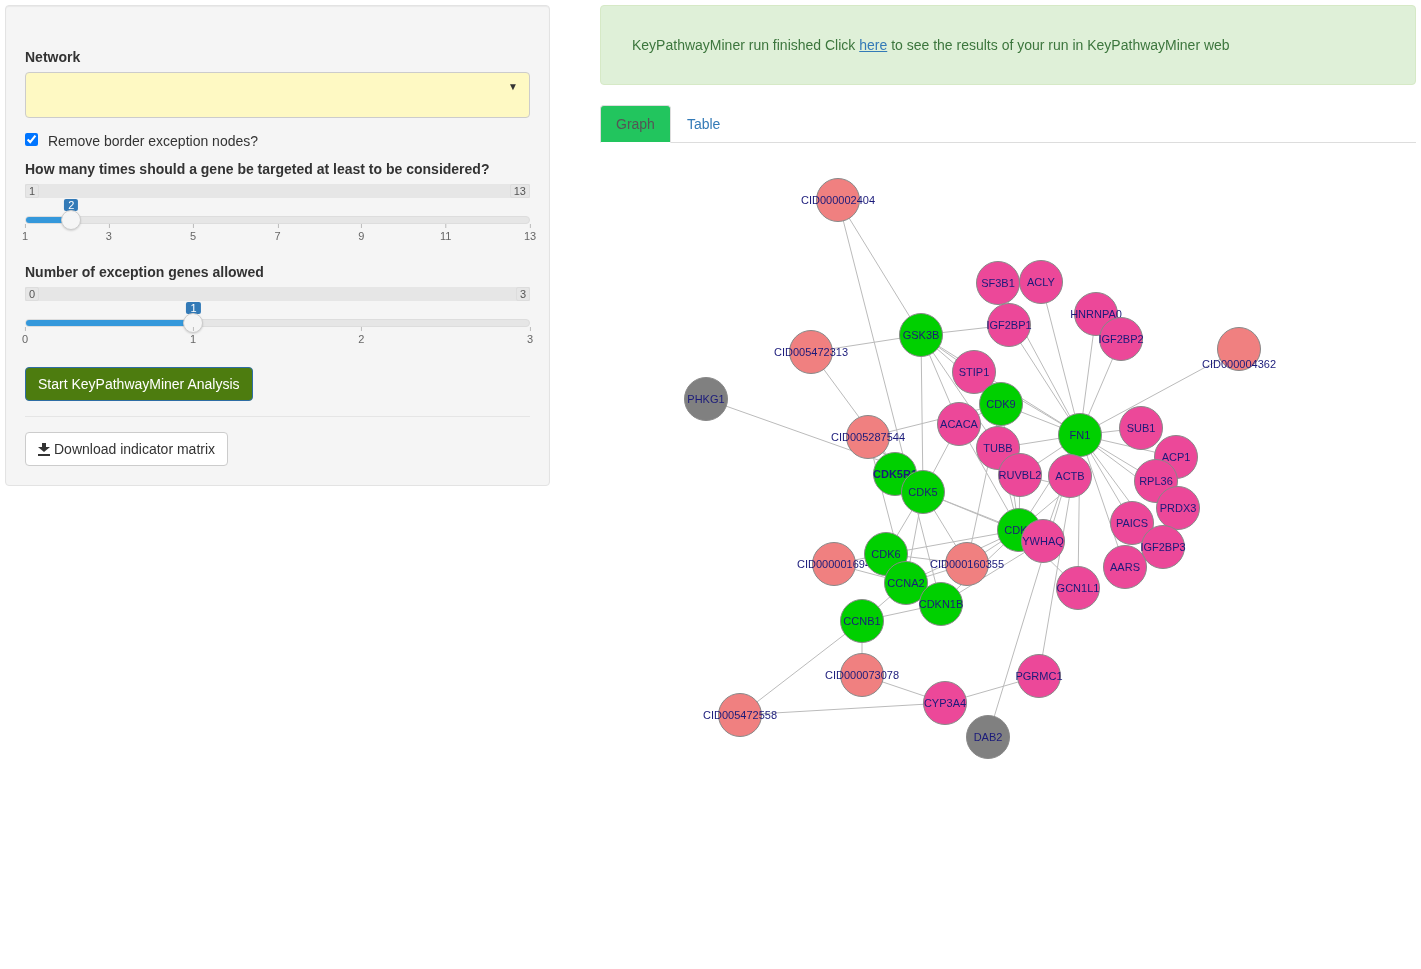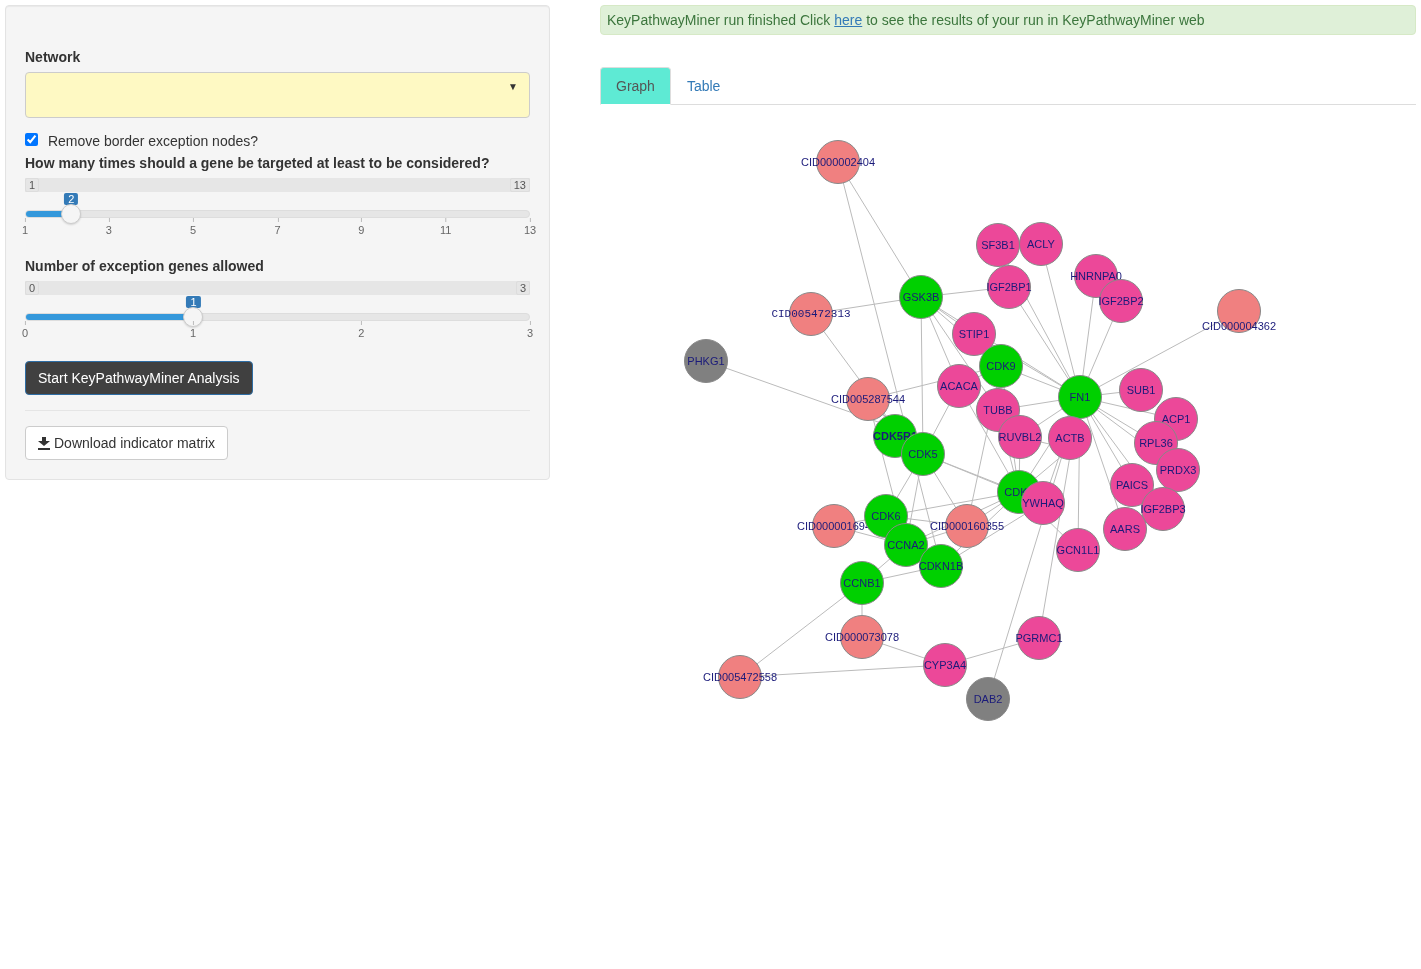--- a/index.html
+++ b/index.html
@@ -10,43 +10,43 @@
 .panel{background:#f5f5f5;border:1px solid #e3e3e3;border-radius:4px;padding:19px;box-shadow:inset 0 1px 1px rgba(0,0,0,.05)}
 .logo-area{margin-bottom:18px;position:relative}
 .logo-text{font-size:27px;font-weight:bold;color:#222;letter-spacing:-0.5px}
 .logo-reflection{font-size:27px;font-weight:bold;color:#ddd;letter-spacing:-0.5px;transform:scaleY(-1);opacity:.5;display:block;position:absolute;top:30px;mask-image:linear-gradient(to top,rgba(0,0,0,0.6),transparent)}
 .logo-icon{font-size:14px;position:relative;top:-2px}
 .form-group{margin-bottom:15px}
 label.control-label{font-weight:bold;display:block;margin-bottom:7px}
 .form-control{width:100%;height:34px;padding:22px 12px;font-size:14px;line-height:1.42857143;color:#555;background:#fef9c3;border:1px solid #ccc;border-radius:4px;appearance:none;position:relative}
 .select-wrap{position:relative}
 .select-wrap::after{content:"▼";position:absolute;right:12px;top:9px;font-size:10px;color:#333;pointer-events:none}
-.checkbox{margin:6px 0}
+.checkbox{margin:12px 0}
 .checkbox label{font-weight:normal;cursor:pointer}
 .checkbox input{margin-right:6px}
 .slider-block{margin-bottom:20px}
 .slider-bounds{display:flex;justify-content:space-between;font-size:12px;background:#e6e6e6;margin-bottom:1px}
 .slider-bounds span{background:#e6e6e6;border:1px solid #ddd;padding:0 3px;border-radius:2px;color:#555;font-size:11px}
 .slider-tooltip{position:absolute;top:-18px;background:#337ab7;color:#fff;font-size:11px;padding:0 4px;border-radius:2px;transform:translateX(-50%)}
 .slider-track{position:relative;height:8px;background:#e6e6e6;border-radius:4px;border:1px solid #ddd;margin:18px 0 6px 0}
 .slider-fill{position:absolute;height:100%;background:#3498db;border-radius:4px 0 0 4px}
 .slider-thumb{position:absolute;width:20px;height:20px;background:#f5f5f5;border:1px solid #ccc;border-radius:50%;top:-7px;transform:translateX(-50%);box-shadow:0 1px 2px rgba(0,0,0,.15)}
 .slider-ticks{position:relative;height:14px;margin-top:2px}
 .slider-tick{position:absolute;font-size:11px;color:#666;transform:translateX(-50%)}
 .slider-tick::before{content:"";position:absolute;top:-6px;left:50%;width:1px;height:4px;background:#bbb}
 .btn{display:inline-block;padding:6px 12px;font-size:14px;font-weight:400;border-radius:4px;border:1px solid transparent;cursor:pointer;line-height:1.42857143}
-.btn-primary{color:#fff;background:#404040;border-color:#2e6da4}
+.btn-primary{color:#fff;background:#4d7c0f;border-color:#2e6da4}
 .btn-default{color:#333;background:#fff;border-color:#ccc}
 hr{border:0;border-top:1px solid #e5e5e5;margin:15px 0}
-.alert-success{background:#dff0d8;border:1px solid #d6e9c6;color:#3c763d;padding:6px;border-radius:4px;margin-bottom:32px}
+.alert-success{background:#dff0d8;border:1px solid #d6e9c6;color:#3c763d;padding:31px;border-radius:4px;margin-bottom:20px}
 .alert-success a{color:#337ab7;text-decoration:underline}
 .option-panel{background:#f5f5f5;border:1px solid #e3e3e3;border-radius:4px;padding:19px;margin-bottom:15px}
 .tabs{border-bottom:1px solid #ddd;display:flex;list-style:none;margin-bottom:5px}
 .tab{padding:10px 15px;border:1px solid transparent;border-radius:4px 4px 0 0;color:#337ab7;cursor:pointer;margin-bottom:-1px}
-.tab.active{color:#555;border-color:#ddd #ddd #fff;background:#5eead4}
+.tab.active{color:#555;border-color:#ddd #ddd #fff;background:#22c55e}
 .graph-canvas{position:relative;width:100%;height:680px;background:#fff}
 .node{position:absolute;width:44px;height:44px;border-radius:50%;border:1px solid #888;display:flex;align-items:center;justify-content:center;transform:translate(-50%,-50%);z-index:2}
 .node-label{font-size:11px;color:#1a1a7a;white-space:nowrap;z-index:3}
 .node.gray{background:#ec4899}
 .node.green{background:#00d000}
 .node.red{background:#f08080}
 .node.dark{background:#808080}
 svg.edges{position:absolute;inset:0;width:100%;height:100%;z-index:1}
 svg.edges line{stroke:#bbb;stroke-width:1}
 .dlicon{display:inline-block;width:12px;height:12px;position:relative;margin-right:4px;top:1px}
@@ -232,21 +232,21 @@
         </div>
         <div class="node gray" style="left: 496px; top: 166px;">
           <span class="node-label">HNRNPA0</span>
         </div>
         <div class="node gray" style="left: 409px; top: 177px;">
           <span class="node-label">IGF2BP1</span>
         </div>
         <div class="node gray" style="left: 521px; top: 191px;">
           <span class="node-label">IGF2BP2</span>
         </div>
-        <div class="node red" style="left: 211px; top: 204px; font-family: Liberation Mono, monospace;">
+        <div class="node red" style="left: 211px; top: 204px;">
           <span class="node-label">CID005472313</span>
         </div>
         <div class="node green" style="left: 321px; top: 187px;">
           <span class="node-label">GSK3B</span>
         </div>
         <div class="node red" style="left: 639px; top: 201px; align-items: flex-end;">
           <span class="node-label">CID000004362</span>
         </div>
         <div class="node gray" style="left: 374px; top: 224px;">
           <span class="node-label">STIP1</span>

